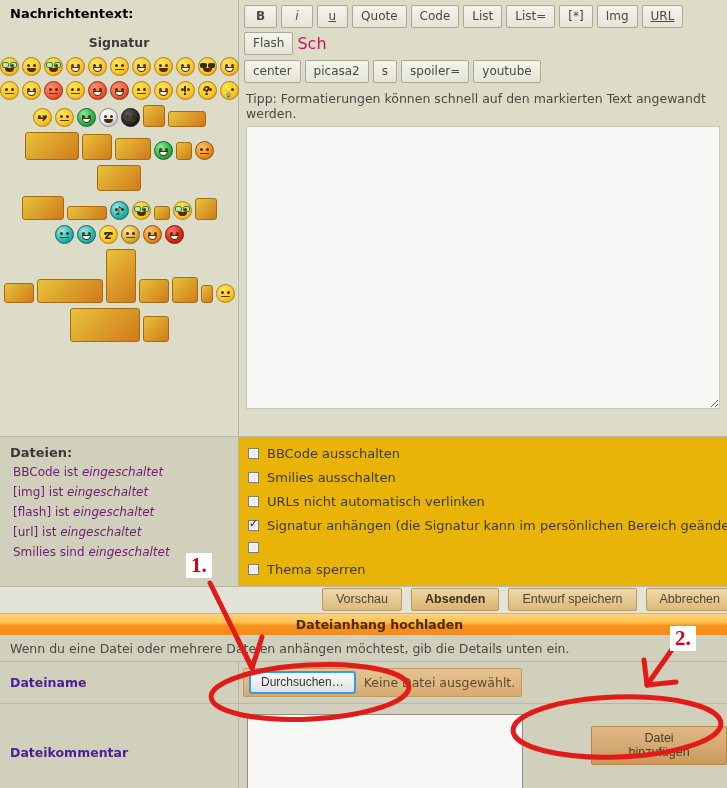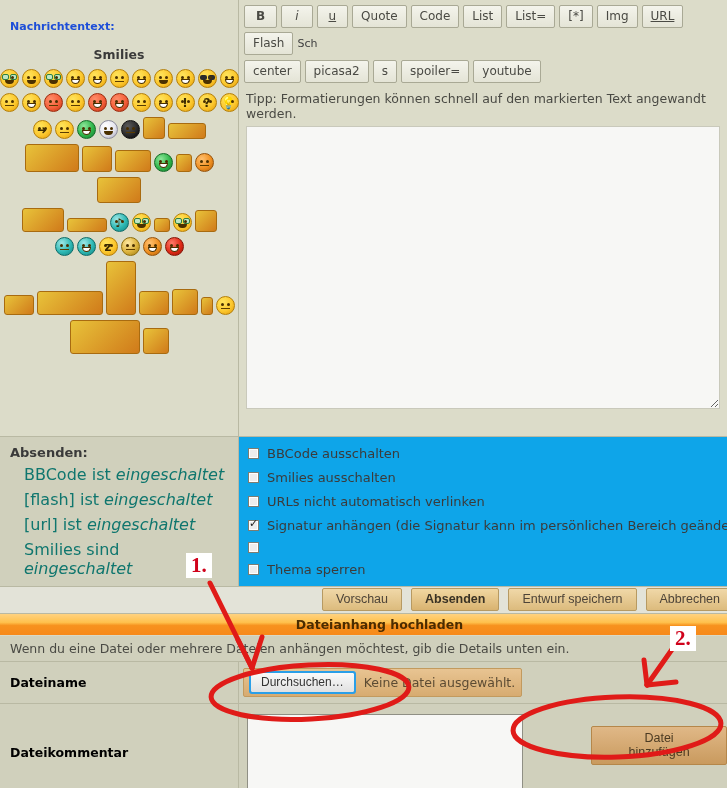--- a/index.html
+++ b/index.html
@@ -17,21 +17,21 @@
   
   .top-wrap { display:flex; width:727px; height:436px; background:#d9d9c6; }
 
   .left-col {
     width: 239px;
     background: #dcdcc9;
     border-right: 1px solid #b9b9a3;
     padding: 6px 8px 0 8px;
     position: relative;
   }
-  .msg-title { font-weight: bold; font-size: 11px; color:#1d4ed8; margin:14px 0 3px 2px;}
+  .msg-title { font-weight: bold; font-size: 13px; color:#000000; margin:0 0 3px 2px;}
   .msg-desc { font-size: 12px; color:#54544b; line-height: 17px; margin-left:2px;}
   .msg-desc b { font-weight:bold; color:#3a3a3a;}
 
   .smilies-title { text-align:center; font-weight:bold; font-size:12.5px; margin-top:14px; color:#3a3a3a;}
   .smilies-box { margin-top: 6px; }
   .srow { display:flex; justify-content:center; align-items:flex-end; gap:1px; }
   .more-smilies { text-align:center; font-weight:bold; font-size:12px; color:#4a4a42; margin-top:10px; cursor:pointer;}
 
   
   .face{width:19px;height:19px;border-radius:50%;position:relative;display:inline-block;
@@ -85,23 +85,23 @@
     width: 474px; height: 283px;
     background: #f7f7f5;
     border: 1px solid #c9c9bb;
     margin-left: 2px;
   }
 
   
   .opt-wrap { display:flex; width:727px; border-top:1px solid #b9b9a3; background:#d0d0bc;}
   .opt-left { width:239px; border-right:1px solid #b9b9a3; padding:8px 10px 0 10px; background:#d0d0bc;}
   .opt-left h4 { margin:0 0 5px 0; font-size:13px; font-weight:bold; color:#3a3a3a;}
-  .opt-left p { margin:0 0 6px 14px; font-size:16px; color:#0f766e;}
+  .opt-left p { margin:0 0 6px 3px; font-size:12px; color:#701a75;}
   .opt-left p i { font-style:italic; }
-  .opt-right { width:488px; padding:9px 0 0 9px; background:#0ea5e9;}
+  .opt-right { width:488px; padding:9px 0 0 9px; background:#eab308;}
   .chk-row { display:flex; align-items:center; margin-bottom:9px; font-size:13px; color:#3b3b3b; white-space:nowrap;}
   .chk {
     width:11px;height:11px;margin-right:8px;flex:none;
     background:#ededed; border:1px solid #7d7d72;
     box-shadow: inset 0 0 0 1px #fff;
     position:relative;
   }
   .chk.on:after{content:"✓";position:absolute;left:0px;top:-4px;font-size:11px;color:#222;line-height:13px;}
 
   
@@ -123,21 +123,21 @@
     background: linear-gradient(#ffd280 0%, #ffc14d 40%, #f7921e 55%, #f7891a 100%);
     color:#4b2c00; font-weight:bold; font-size:12.5px;
     display:flex; align-items:center; justify-content:center;
     border-bottom:1px solid #d9d9c6;
     padding-left:32px;
   }
   .att-note { width:727px; background:#d0d0bc; border-bottom:1px solid #b9b9a3;
               font-size:12.5px; color:#4a4a44; padding:5px 0 5px 10px;}
   .att-row { display:flex; width:727px; border-bottom:1px solid #b9b9a3; background:#d0d0bc;}
   .att-label { width:239px; border-right:1px solid #b9b9a3; font-weight:bold; font-size:12.5px;
-               color:#000000; padding:10px 0 10px 10px; display:flex; align-items:center;}
+               color:#4c1d95; padding:10px 0 10px 10px; display:flex; align-items:center;}
   .att-field { flex:1; padding:6px 0 6px 4px; display:flex; align-items:center;}
   .file-ctl { display:flex; align-items:center; background:linear-gradient(#e8c492,#d7ab70);
               border:1px solid #c29a5e; border-radius:2px; padding:3px 6px; }
   .browse-btn { background:linear-gradient(#fafafa,#e1e1e1); border:1px solid #8e8e8e;
                 outline:2px solid #2a9fe8; outline-offset:-1px;
                 border-radius:2px; font-size:12px; color:#333; padding:2px 10px 3px 10px; cursor:pointer;}
   .file-none { font-size:12.5px; color:#5c4b33; margin-left:9px;}
   .att-row2 { display:flex; width:727px; background:#d0d0bc; }
   .ta-comment { width:288px; height:76px; background:#f7f7f5; border:1px solid #8f8f84; resize:none;
                 font-family:"DejaVu Sans",sans-serif; font-size:12px; margin:4px 0 4px 4px;}
@@ -149,21 +149,21 @@
   .overlay { position:absolute; left:0; top:0; width:727px; height:788px; pointer-events:none; z-index:30;}
 </style>
 </head>
 <body>
 
 <div class="top-wrap">
 
   <div class="left-col">
     <div class="msg-title">Nachrichtentext:</div>
 
-    <div class="smilies-title">Smilies</div>
+    <div class="smilies-title">Signatur</div>
     <div class="smilies-box" id="smilies-box">
         <div class="srow">
           <span style="margin: 1px; cursor: pointer; display: inline-block;"><span class="face"><span class="mouth"></span><span class="glasses">
                 <span></span>
                 <span></span>
               </span></span></span>
           <span style="margin: 1px; cursor: pointer; display: inline-block;"><span class="face"><span class="mouth"></span></span></span>
           <span style="margin: 1px; cursor: pointer; display: inline-block;"><span class="face"><span class="mouth"></span><span class="glasses">
                 <span></span>
                 <span></span>
@@ -258,39 +258,40 @@
         <button class="bbbtn i">i</button>
         <button class="bbbtn u">u</button>
         <button class="bbbtn">Quote</button>
         <button class="bbbtn">Code</button>
         <button class="bbbtn">List</button>
         <button class="bbbtn">List=</button>
         <button class="bbbtn">[*]</button>
         <button class="bbbtn">Img</button>
         <button class="bbbtn ul">URL</button>
         <button class="bbbtn">Flash</button>
-        <span style="font-size: 11px; color: #404040; align-self: center;">Sch</span>
+        <span style="font-size: 16px; color: #be185d; align-self: center;">Sch</span>
       </div>
     <div class="bbbar" id="bbbar-row2" style="margin-top:5px;">
         <button class="bbbtn">center</button>
         <button class="bbbtn">picasa2</button>
         <button class="bbbtn">s</button>
         <button class="bbbtn">spoiler=</button>
         <button class="bbbtn">youtube</button>
       </div>
     <div class="bbtip">Tipp: Formatierungen können schnell auf den markierten Text angewandt werden.</div>
     <textarea class="editor" value="" style=""></textarea>
   </div>
 </div>
 
 <div class="opt-wrap">
   <div class="opt-left">
-    <h4>Absenden:</h4>
+    <h4>Dateien:</h4>
     <div id="opt-lines">
         <p><span>BBCode ist </span><i>eingeschaltet</i></p>
+        <p><span>[img] ist </span><i>eingeschaltet</i></p>
         <p><span>[flash] ist </span><i>eingeschaltet</i></p>
         <p><span>[url] ist </span><i>eingeschaltet</i></p>
         <p><span>Smilies sind </span><i>eingeschaltet</i></p>
       </div>
   </div>
   <div class="opt-right" id="chk-list">
       <label class="chk-row">
         <span class="chk"></span>
         <span>BBCode ausschalten</span>
       </label>

